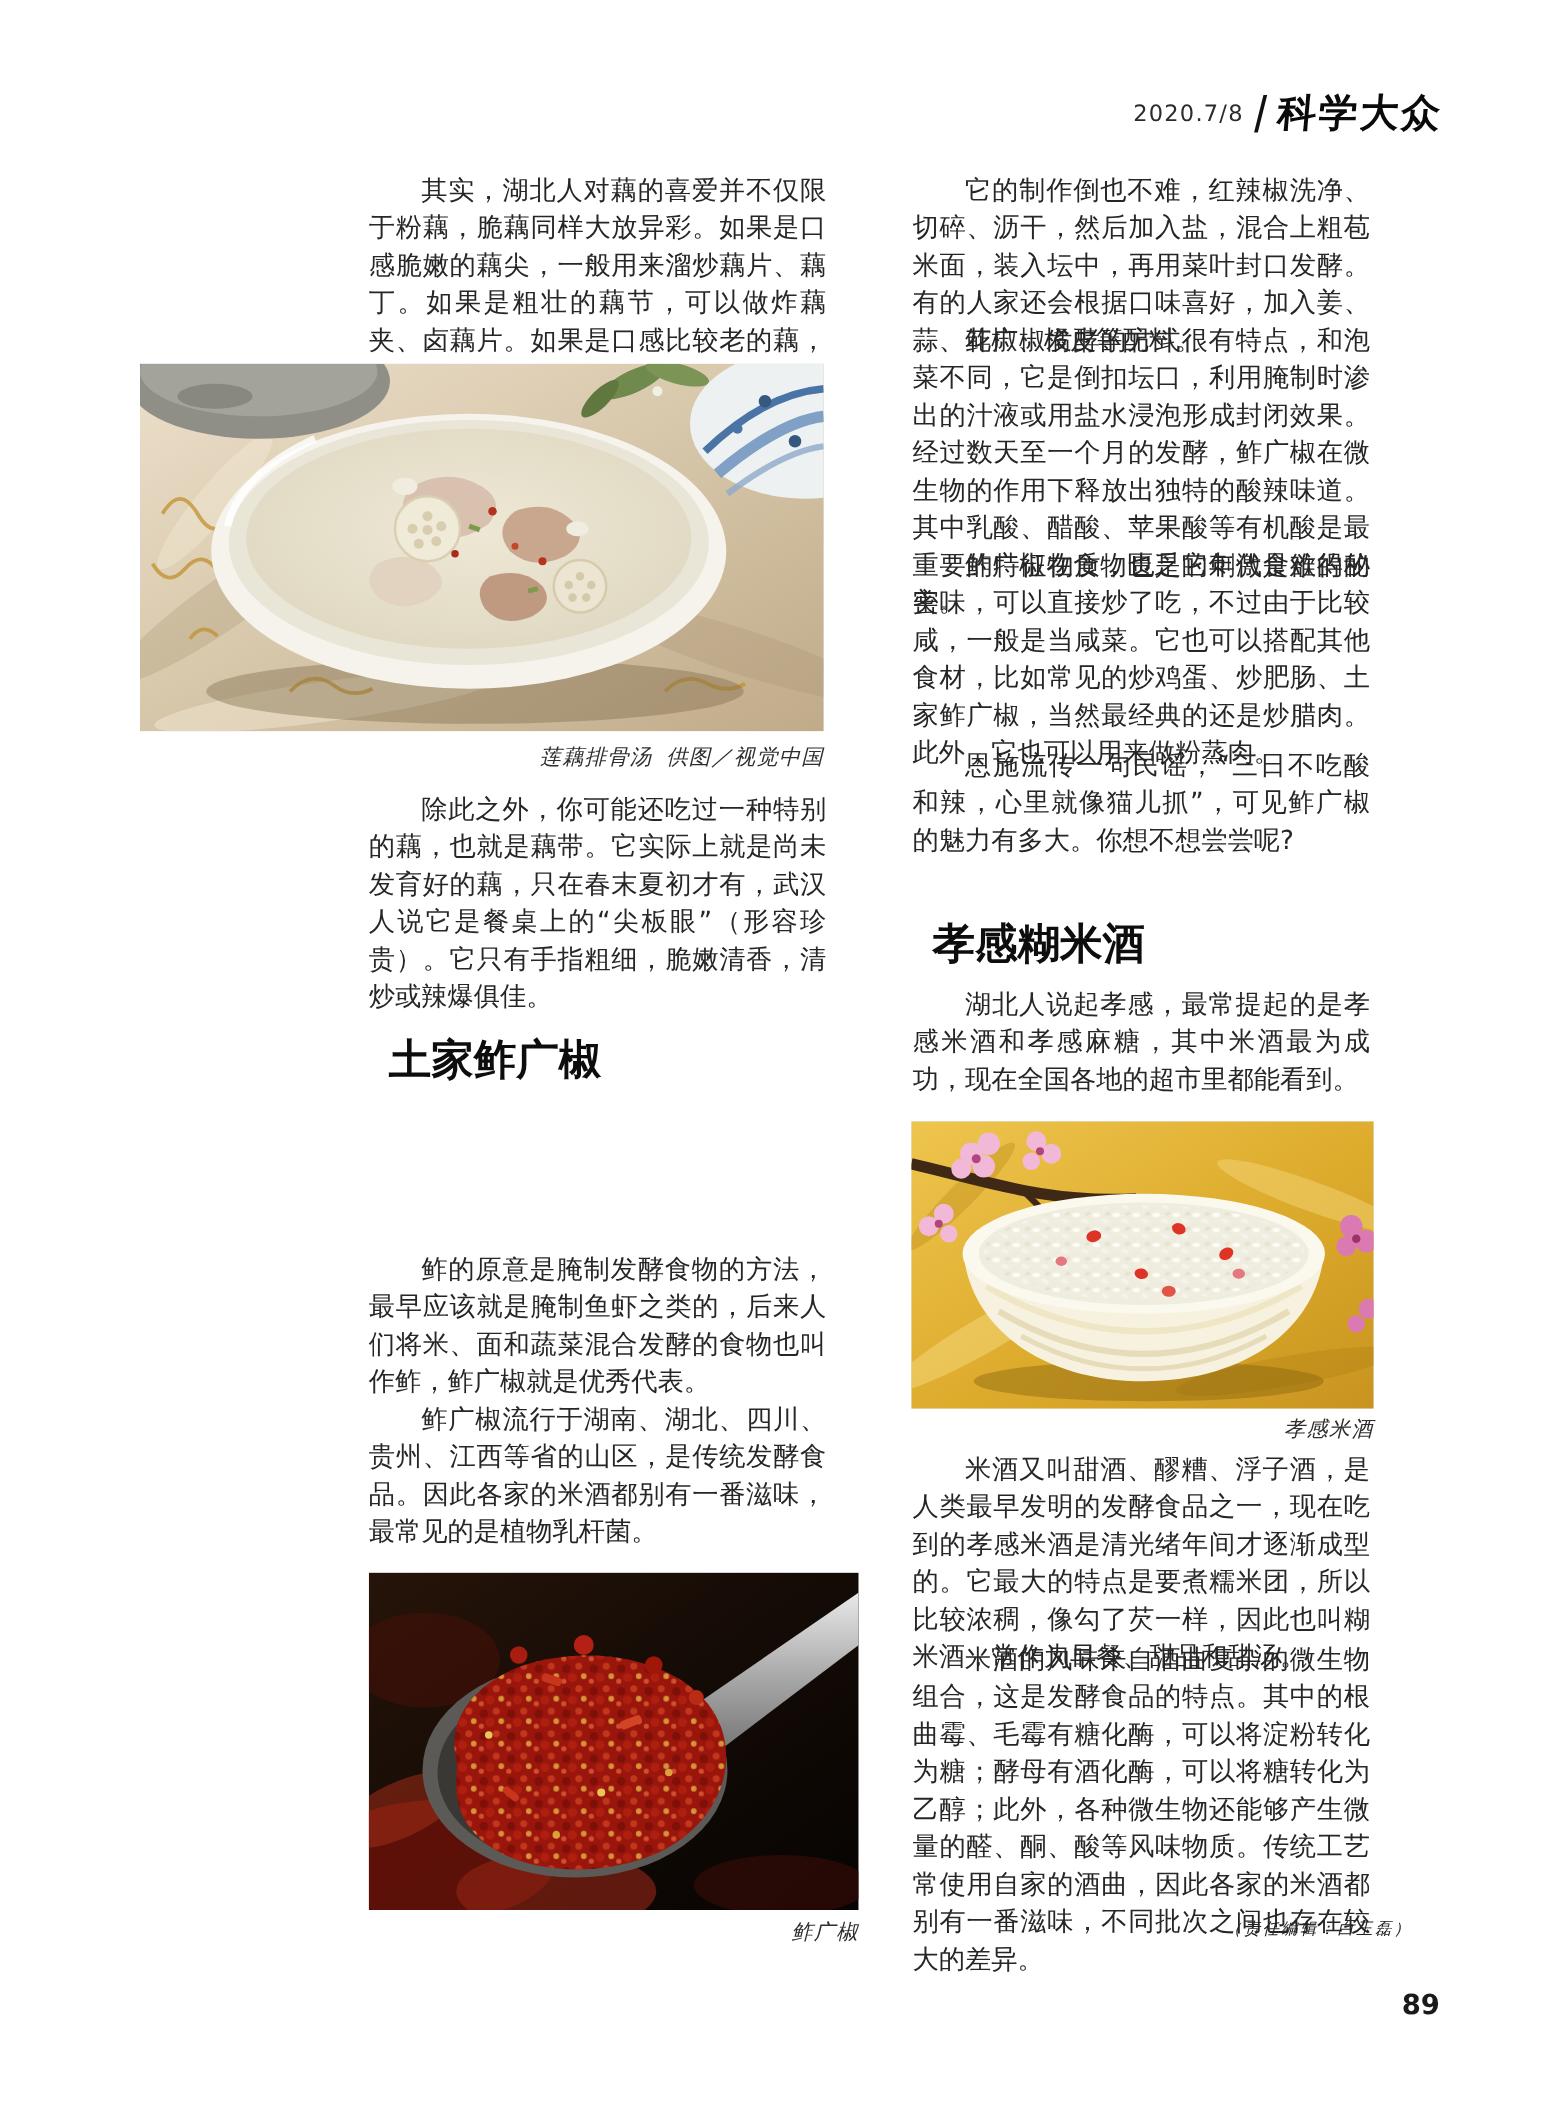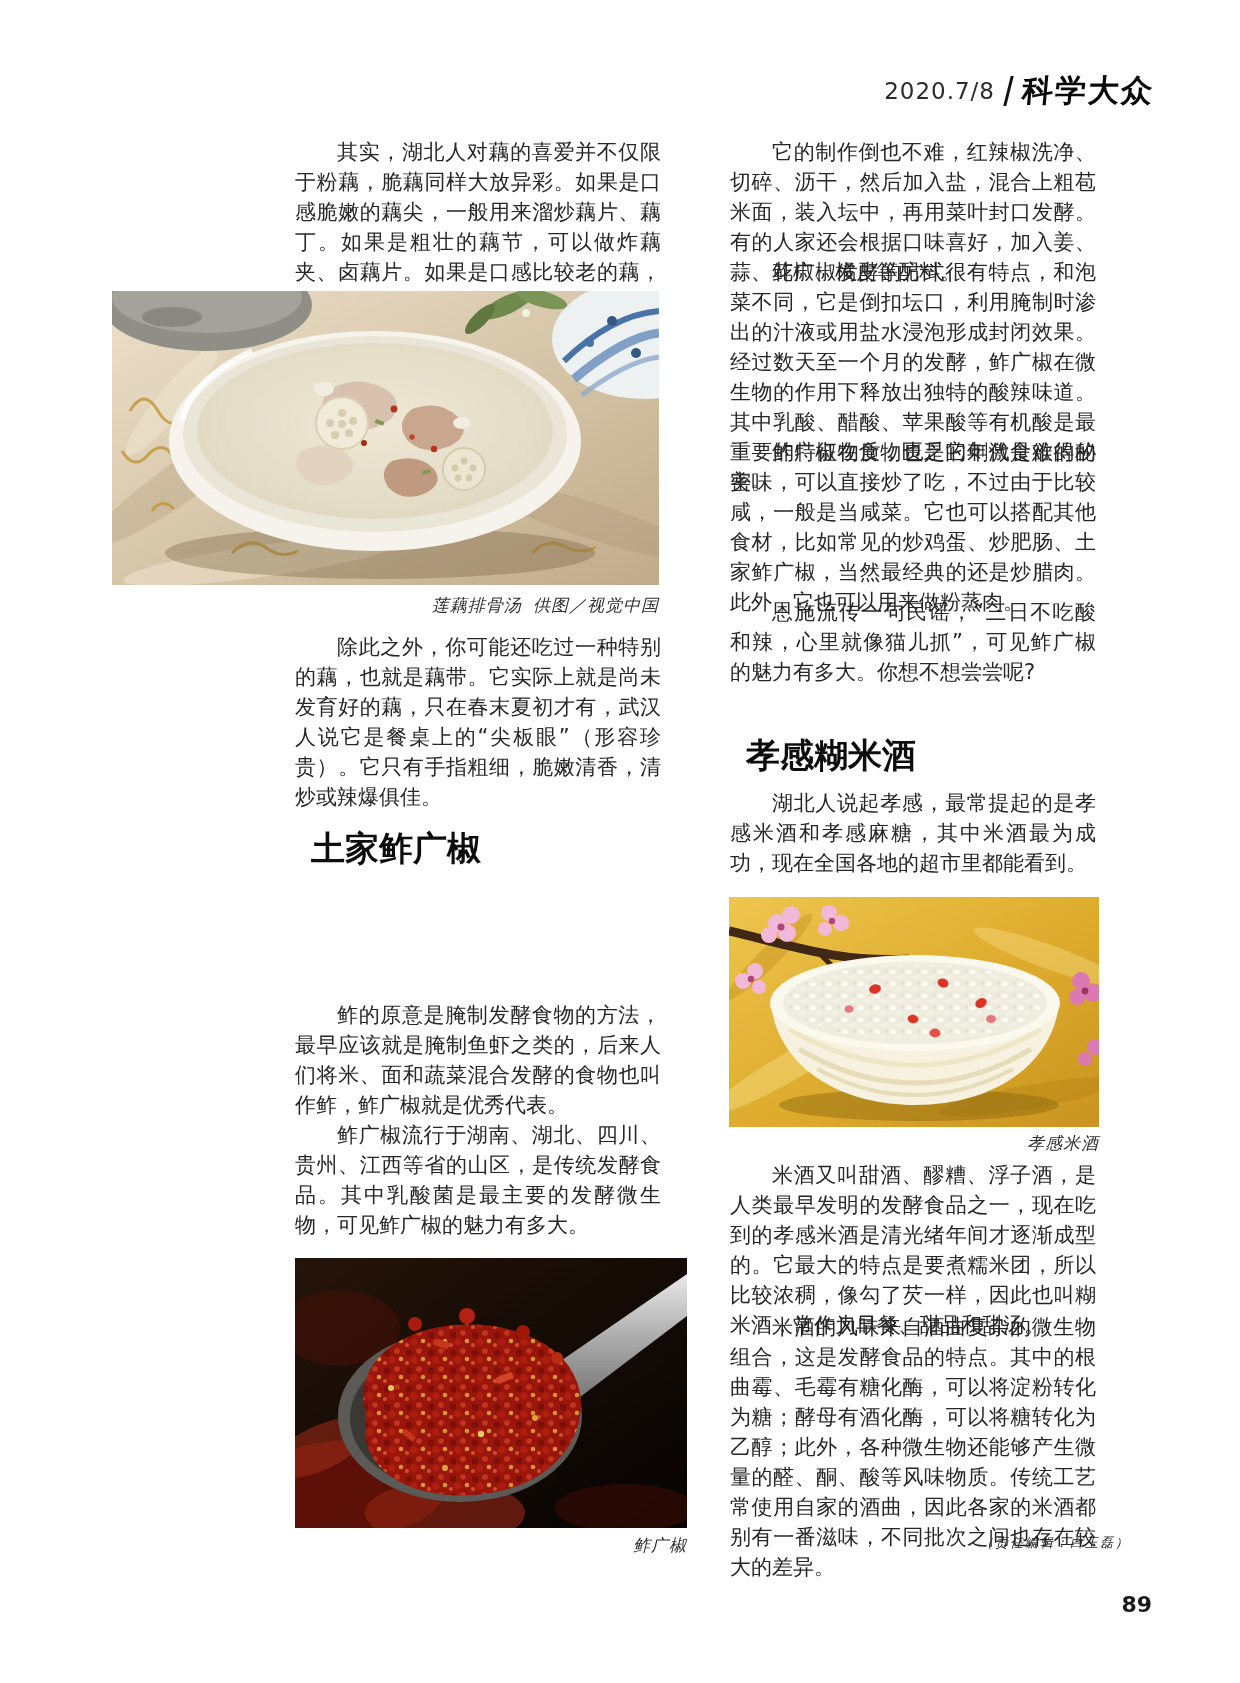--- a/index.html
+++ b/index.html
@@ -3,21 +3,21 @@
 <meta charset="utf-8">
 <style>
   html,body { margin:0; padding:0; background:#e8e8e8; }
   .page {
     position:relative; width:1240px; height:1683px; margin:0 auto;
     background:#ffffff; overflow:hidden;
     font-family:"DejaVu Sans","Liberation Sans",sans-serif; color:#222;
   }
   
   .mag-header { position:absolute; top:70px; right:86px; display:flex; align-items:center; gap:12px; }
-  .issue-date { font-size:23px; color:#2b2b2b; letter-spacing:1px; }
+  .issue-date { font-size:18px; color:#2b2b2b; letter-spacing:1px; }
   .header-divider { width:3px; height:30px; background:#111; transform:skewX(-14deg); }
   .mag-logo { font-family:"DejaVu Serif","Liberation Serif",serif; font-size:31px; font-weight:900;
               color:#0a0a0a; transform:skewX(-5deg); letter-spacing:2px; }
   
   .body-text { position:absolute; width:366px; margin:0; font-size:21px; line-height:30px;
                text-align:justify; text-indent:2em; color:#262626; }
   .lc { left:295px; } .rc { left:730px; }
   .section-heading { position:absolute; margin:16px; font-size:34px; line-height:34px; font-weight:bold; color:#0d0d0d; }
   .caption { position:absolute; margin:0; font-family:Liberation Mono, monospace;
              font-style:italic; font-size:17px; color:#2e2e2e; text-align:right; letter-spacing:1px; }
@@ -134,21 +134,21 @@
       </g>
     </svg>
   </div>
   <p class="caption" style="left:112px; top:594px; width:547px">莲藕排骨汤 供图／视觉中国</p>
 
   <p class="body-text lc" style="top:632px">除此之外，你可能还吃过一种特别的藕，也就是藕带。它实际上就是尚未发育好的藕，只在春末夏初才有，武汉人说它是餐桌上的“尖板眼”（形容珍贵）。它只有手指粗细，脆嫩清香，清炒或辣爆俱佳。</p>
 
   <h2 class="section-heading" style="left:295px; top:815px">土家鲊广椒</h2>
 
   <p class="body-text lc" style="top:1000px">鲊的原意是腌制发酵食物的方法，最早应该就是腌制鱼虾之类的，后来人们将米、面和蔬菜混合发酵的食物也叫作鲊，鲊广椒就是优秀代表。</p>
-  <p class="body-text lc" style="top:1120px">鲊广椒流行于湖南、湖北、四川、贵州、江西等省的山区，是传统发酵食品。其中乳酸菌是最主要的发酵微生物，可见鲊广椒的魅力有多大。</p>
+  <p class="body-text lc" style="top:1120px">鲊广椒流行于湖南、湖北、四川、贵州、江西等省的山区，是传统发酵食品。因此各家的米酒都别有一番滋味，最常见的是植物乳杆菌。</p>
 
   <div class="figure" style="left:295px; top:1258px; width:392px; height:270px">
     <svg width="392" height="270" viewBox="0 0 392 270">
       <defs>
         <linearGradient id="darkG" x1="0" y1="0" x2="1" y2="1">
           <stop offset="0" stop-color="#261409"></stop>
             <stop offset="0.55" stop-color="#120a05"></stop>
             <stop offset="1" stop-color="#070403"></stop>
         </linearGradient>
         <linearGradient id="steelG" x1="0" y1="0" x2="0" y2="1">

